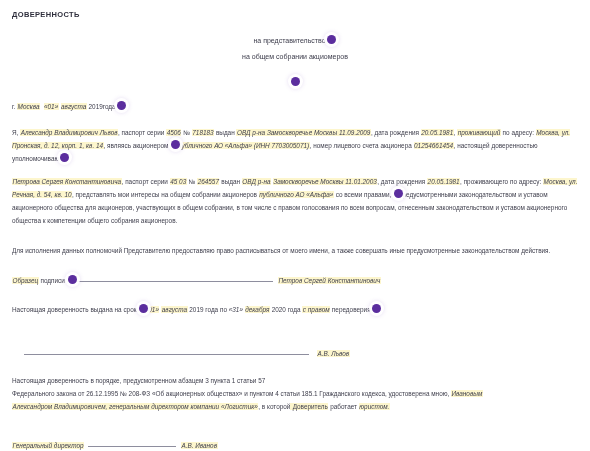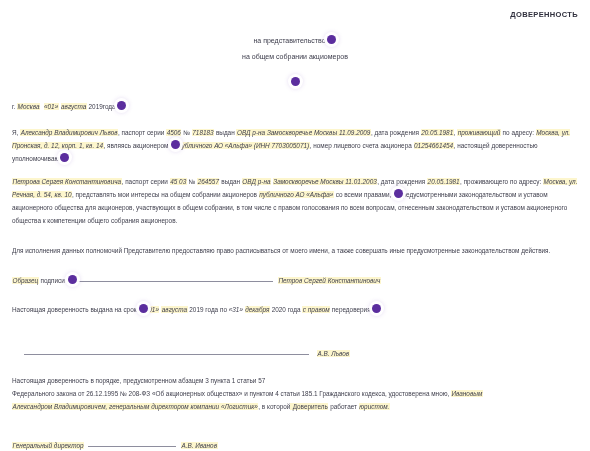--- a/index.html
+++ b/index.html
@@ -17,21 +17,21 @@
   .page {
     position: relative;
     width: 590px;
     height: 451px;
     box-sizing: border-box;
     padding: 6px 12px 0 12px;
   }
 
   
   .title {
-    text-align: right;
+    text-align: left;
     font-size: 7.5px;
     font-weight: bold;
     letter-spacing: .35px;
     color: #2f2f3d;
     margin: 4px 0 0 0;
   }
   .subtitle-block {
     text-align: center;
     margin-top: 12px;
     line-height: 13px;

